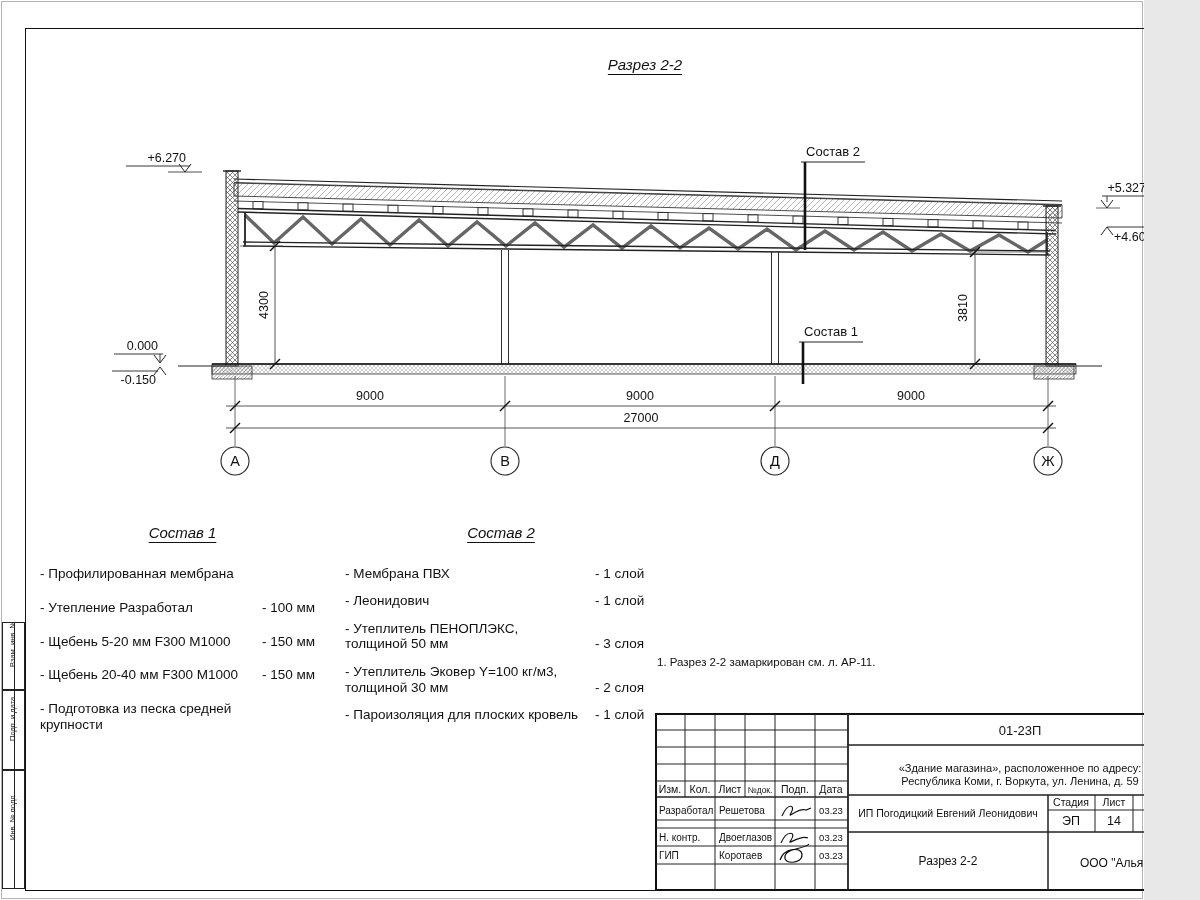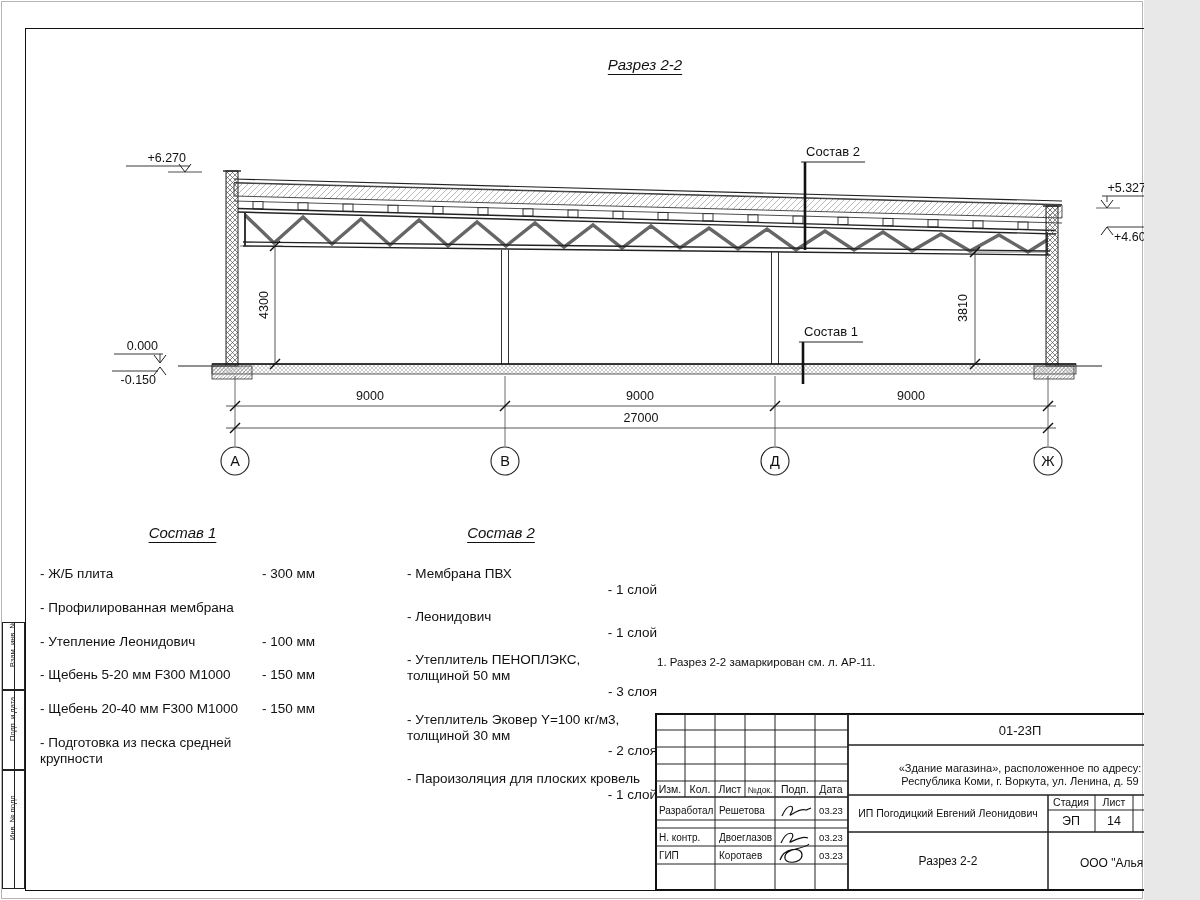--- a/index.html
+++ b/index.html
@@ -15,21 +15,21 @@
   svg text{font-family:"Liberation Sans",sans-serif;fill:#111;}
 
   
   .legend{position:absolute;font-size:13.5px;line-height:1.18;}
   .legend-1{left:40px;top:524px;width:285px;}
   .legend-2{left:345px;top:524px;width:312px;}
   .legend-title{text-align:center;font-size:15px;font-style:italic;text-decoration:underline;
          text-underline-offset:4px;margin-bottom:24px;}
   .legend-row{display:flex;align-items:flex-end;}
   .legend-1 .legend-row{margin-bottom:18px;}
-  .legend-2 .legend-row{margin-bottom:11.5px;flex-direction:column;}
+  .legend-2 .legend-row{margin-bottom:11.5px;}
   .legend-row .l-name{white-space:pre-line;}
   .legend-1 .l-name{width:222px;}
   .legend-2 .l-name{width:250px;}
   .legend-row .l-qty{white-space:nowrap;}
 
   .note{position:absolute;left:657px;top:656px;font-size:11.5px;}
 
   
   .titleblock{position:absolute;left:655px;top:713px;width:537px;height:178px;}
 
@@ -216,29 +216,25 @@
       <circle cx="775" cy="461" r="14" fill="#fff" stroke="#222" stroke-width="1.1"></circle>
       <text x="775" y="466" font-size="14.5" text-anchor="middle">Д</text>
       <circle cx="1048" cy="461" r="14" fill="#fff" stroke="#222" stroke-width="1.1"></circle>
       <text x="1048" y="466" font-size="14.5" text-anchor="middle">Ж</text>
     </g>
   </svg>
 
   <div class="legend legend-1">
     <div class="legend-title">Состав 1</div>
     <div class="legend-row">
-        <span class="l-name">- Ж/Б плита</span>
-        <span class="l-qty">- 300 мм</span>
-      </div>
-    <div class="legend-row">
         <span class="l-name">- Профилированная мембрана</span>
         <span class="l-qty"></span>
       </div>
     <div class="legend-row">
-        <span class="l-name">- Утепление Леонидович</span>
+        <span class="l-name">- Утепление Разработал</span>
         <span class="l-qty">- 100 мм</span>
       </div>
     <div class="legend-row">
         <span class="l-name">-  Щебень 5-20 мм F300 М1000</span>
         <span class="l-qty">- 150 мм</span>
       </div>
     <div class="legend-row">
         <span class="l-name">-  Щебень 20-40 мм F300 М1000</span>
         <span class="l-qty">- 150 мм</span>
       </div>

